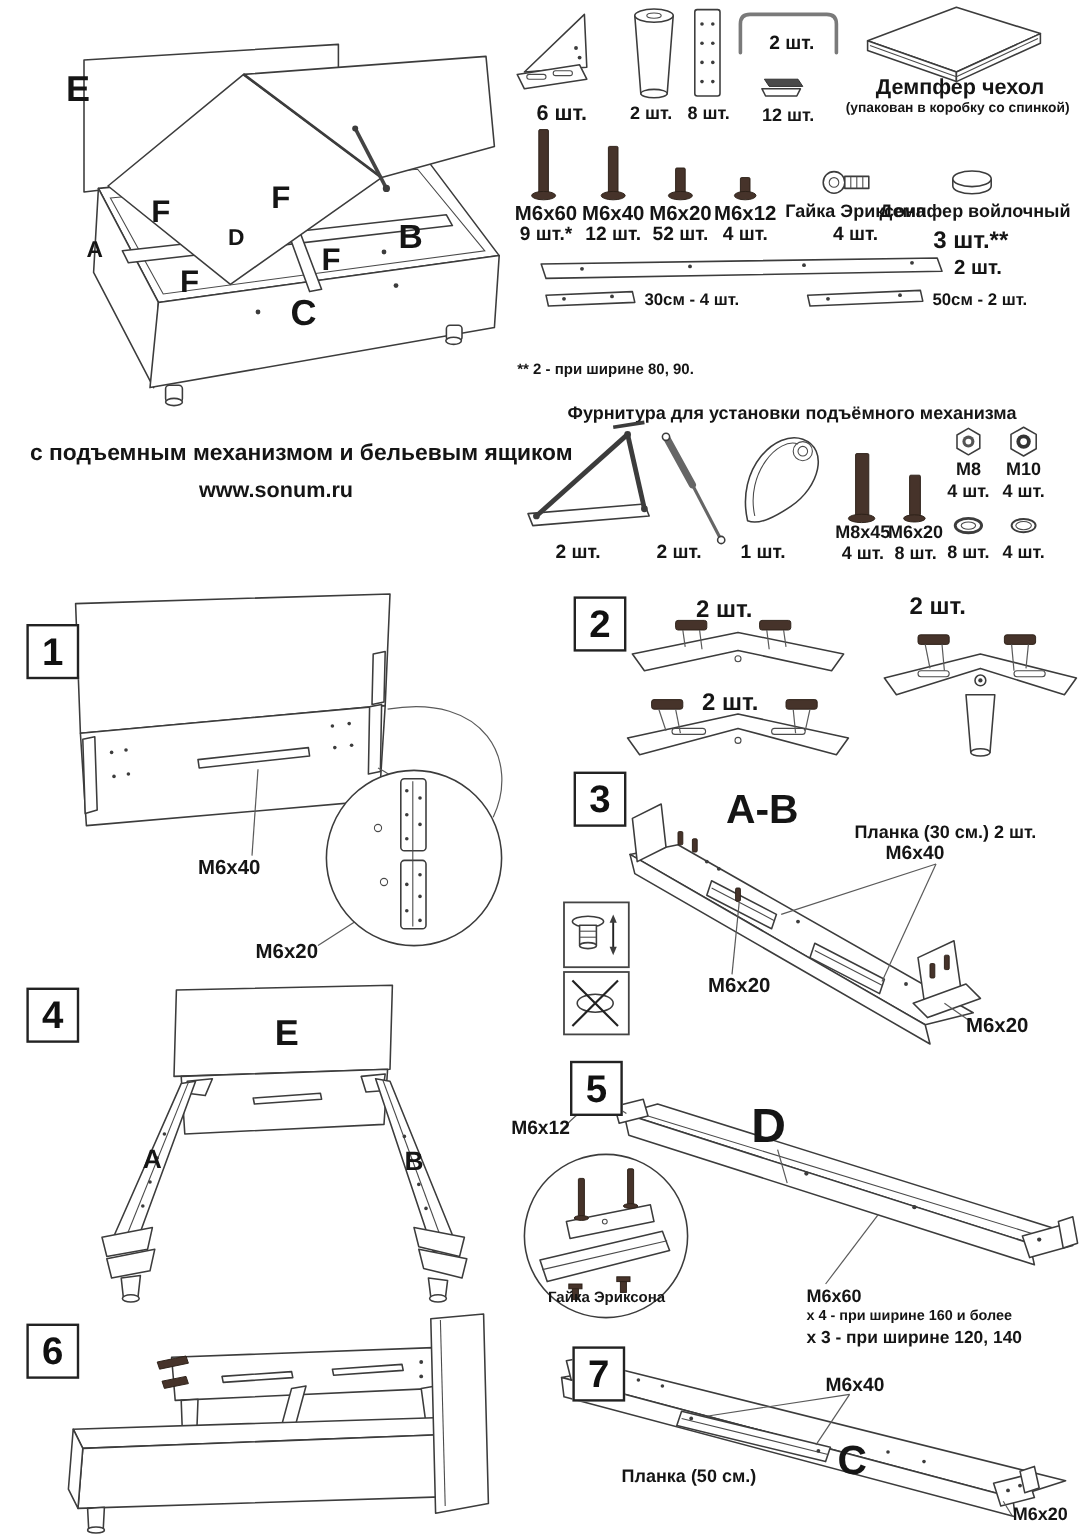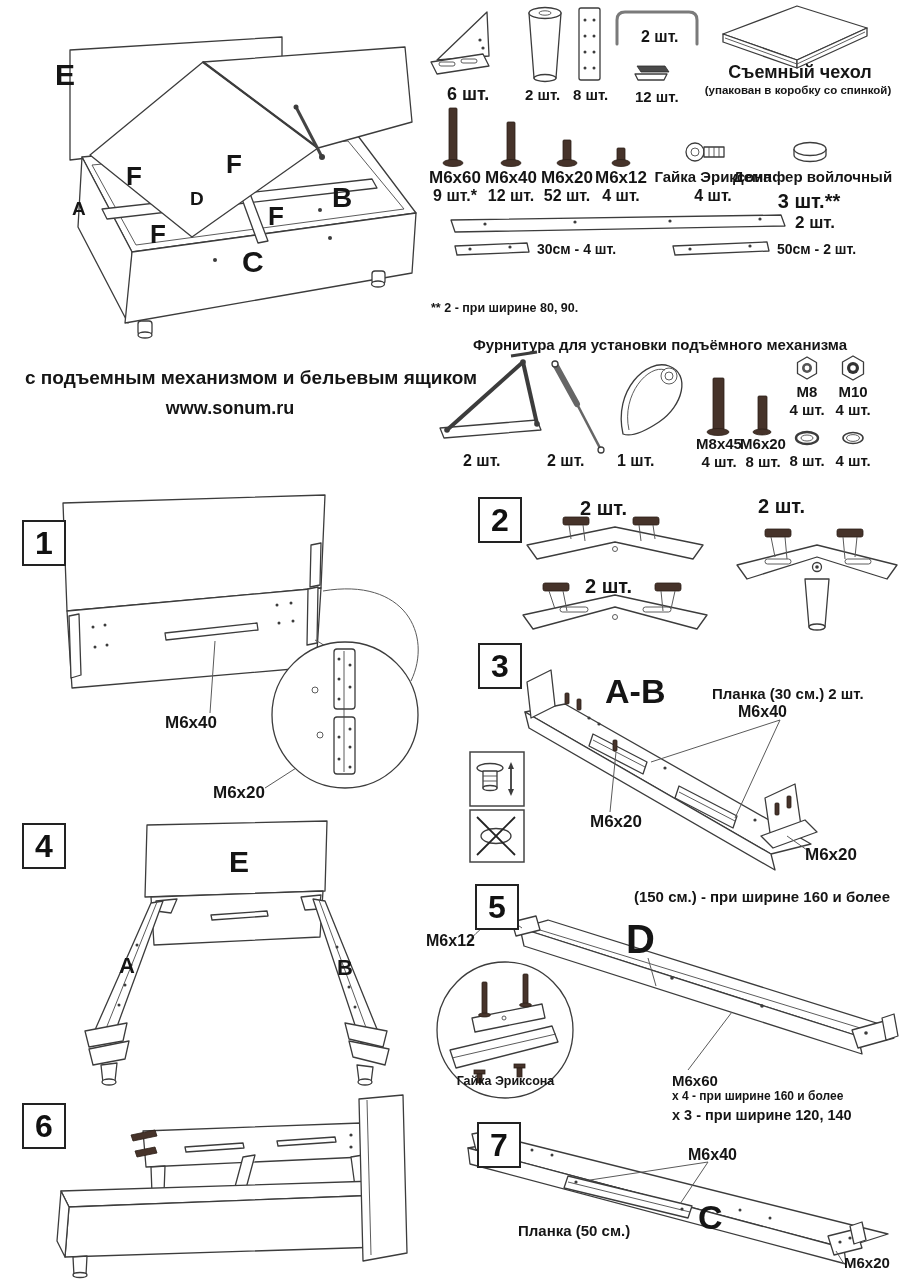--- a/index.html
+++ b/index.html
@@ -154,21 +154,21 @@
         <polygon class="ln" points="248,246 342,242 344,251 250,255"></polygon>
         <circle class="dot" cx="265" cy="249" r="1.6"></circle>
           <circle class="dot" cx="325" cy="246" r="1.6"></circle>
       </g>
     </svg>
     <div class="lbl" style="left:22px;top:84px;font-size:18px">6 шт.</div>
     <div class="lbl" style="left:100px;top:86px;font-size:15px">2 шт.</div>
     <div class="lbl" style="left:148px;top:86px;font-size:15px">8 шт.</div>
     <div class="lbl" style="left:216px;top:28px;font-size:16px">2 шт.</div>
     <div class="lbl" style="left:210px;top:88px;font-size:15px">12 шт.</div>
-    <div class="lbl ctr" style="left:290px;top:62px;width:170px;font-size:18px">Съемный чехол</div>
+    <div class="lbl ctr" style="left:290px;top:62px;width:170px;font-size:18px">Демпфер чехол</div>
     <div class="lbl ctr" style="left:278px;top:84px;width:190px;font-size:11.5px">(упакован в коробку со спинкой)</div>
     <div class="lbl ctr" style="left:0;top:168px;width:60px;font-size:17px">M6x60</div>
     <div class="lbl ctr" style="left:0;top:187px;width:60px;font-size:16px">9 шт.*</div>
     <div class="lbl ctr" style="left:56px;top:168px;width:60px;font-size:17px">M6x40</div>
     <div class="lbl ctr" style="left:56px;top:187px;width:60px;font-size:16px">12 шт.</div>
     <div class="lbl ctr" style="left:112px;top:168px;width:60px;font-size:17px">M6x20</div>
     <div class="lbl ctr" style="left:112px;top:187px;width:60px;font-size:16px">52 шт.</div>
     <div class="lbl ctr" style="left:166px;top:168px;width:60px;font-size:17px">M6x12</div>
     <div class="lbl ctr" style="left:166px;top:187px;width:60px;font-size:16px">4 шт.</div>
     <div class="lbl ctr" style="left:228px;top:168px;width:120px;font-size:15px">Гайка Эриксона</div>
@@ -373,21 +373,21 @@
       <polygon class="dot" points="46,156 43,149 49,149"></polygon>
     </g>
     <g>
       <rect x="5" y="170" width="54" height="52" fill="#fff" stroke="#444" stroke-width="1.5"></rect>
       <ellipse class="ln" cx="31" cy="196" rx="15" ry="7.5"></ellipse>
       <line x1="12" y1="177" x2="50" y2="215" stroke="#222" stroke-width="1.8"></line>
       <line x1="50" y1="177" x2="12" y2="215" stroke="#222" stroke-width="1.8"></line>
     </g>
   </svg>
   <div class="numbox" style="left:478px;top:643px">3</div>
-  <div class="lbl" style="left:605px;top:672px;font-size:34px">A-B</div>
+  <div class="lbl" style="left:605px;top:656px;font-size:34px">A-B</div>
   <div class="lbl" style="left:712px;top:685px;font-size:15px">Планка (30 см.)  2 шт.</div>
   <div class="lbl" style="left:738px;top:703px;font-size:16px">M6x40</div>
   <div class="lbl" style="left:590px;top:812px;font-size:17px">M6x20</div>
   <div class="lbl" style="left:805px;top:845px;font-size:17px">M6x20</div>
 
   <svg style="left:15px;top:815px" width="445" height="285" viewBox="0 0 445 285">
     <g>
       <polygon class="ln" points="132,10 312,6 310,76 130,82"></polygon>
       <polygon class="ln" points="136,82 308,76 305,122 139,130"></polygon>
       <polygon class="ln" points="196,100 252,96 253,101 197,105"></polygon>
@@ -445,21 +445,20 @@
       <ellipse class="dk" cx="64.5" cy="137" rx="6" ry="2"></ellipse>
       <rect class="dk" x="103" y="96" width="5" height="30" rx="1"></rect>
       <ellipse class="dk" cx="105.5" cy="127" rx="6" ry="2"></ellipse>
       <rect class="dk" x="54" y="192" width="11" height="4"></rect>
       <rect class="dk" x="57" y="196" width="5" height="9"></rect>
       <rect class="dk" x="94" y="186" width="11" height="4"></rect>
       <rect class="dk" x="97" y="190" width="5" height="9"></rect>
     </g>
   </svg>
   <div class="numbox" style="left:475px;top:884px">5</div>
-  <div class="lbl" style="left:605px;top:888px;width:285px;text-align:right;font-size:15px">(150 см.) - при ширине 160 и более</div>
   <div class="lbl" style="left:426px;top:932px;font-size:16px">M6x12</div>
   <div class="lbl" style="left:626px;top:916px;font-size:40px">D</div>
   <div class="lbl ctr" style="left:448px;top:1074px;width:115px;font-size:12.5px">Гайка Эриксона</div>
   <div class="lbl" style="left:672px;top:1072px;font-size:15px">M6x60</div>
   <div class="lbl" style="left:672px;top:1090px;font-size:12px">х 4 - при ширине 160 и более</div>
   <div class="lbl" style="left:672px;top:1107px;font-size:14.5px">х 3 - при ширине 120, 140</div>
 
   <svg style="left:15px;top:1095px" width="445" height="185" viewBox="0 0 445 185">
     <g>
       <polygon class="ln" points="128,36 346,28 348,62 131,72"></polygon>

